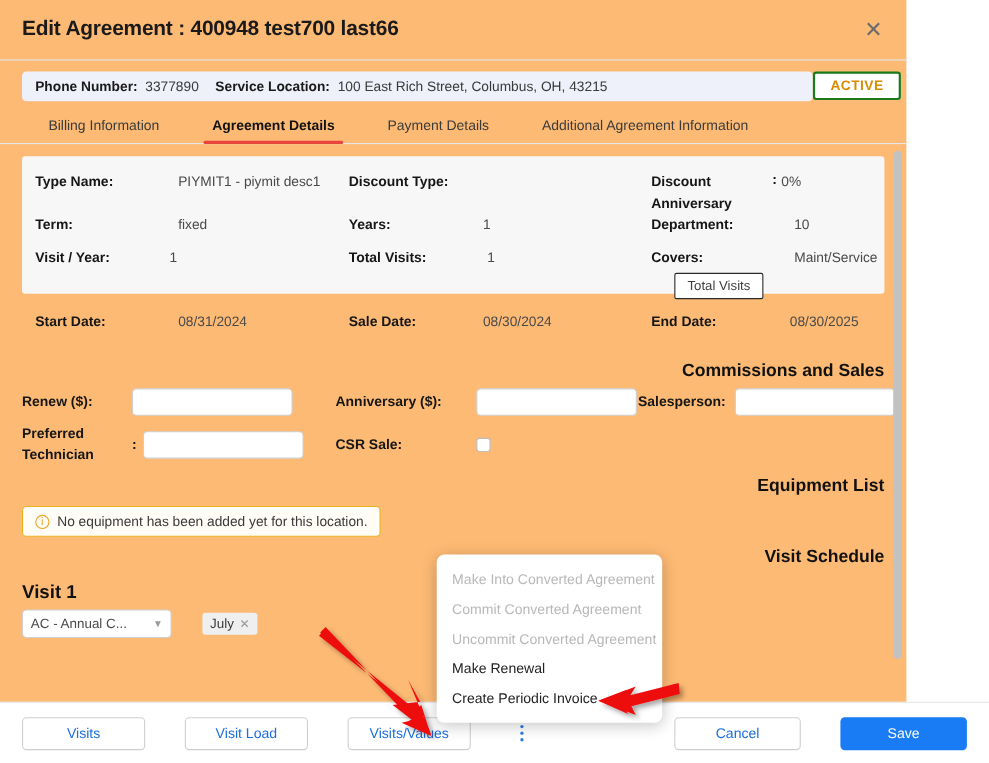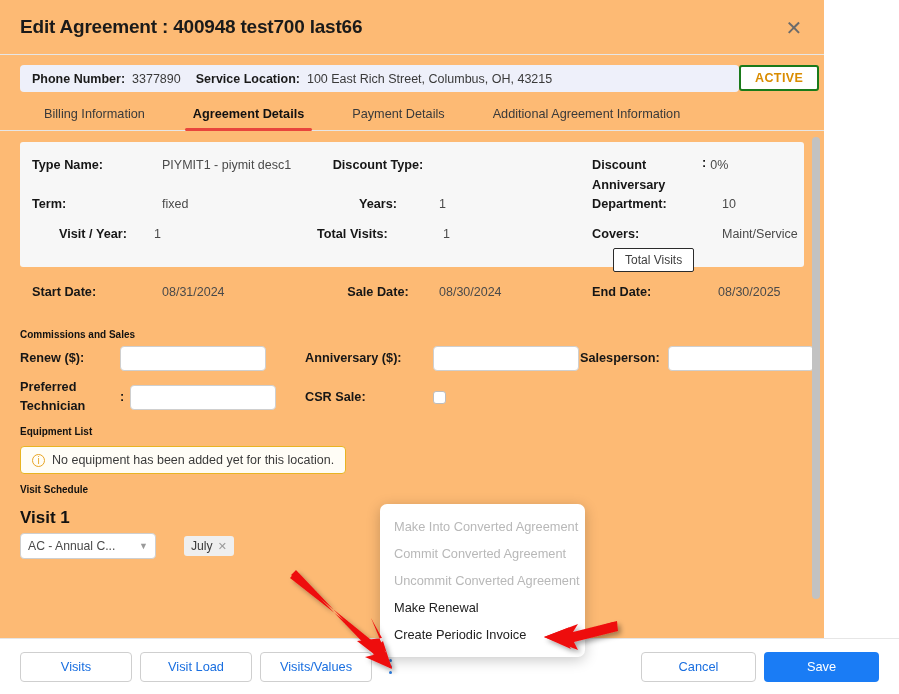--- a/index.html
+++ b/index.html
@@ -53,34 +53,34 @@
   
   .body-scroll { position:relative; height:496px; padding:0 20px; overflow:hidden; }
 
   .detail-panel {
     background:#f7f7f7; border-radius:3px; margin-top:11px;
     padding:14px 12px 12px 12px; position:relative;
   }
   .grid3 { display:grid; grid-template-columns: 285px 275px 1fr; }
   .fld { display:flex; align-items:flex-start; min-height:30px; }
   .fld .lbl { font-size:12.7px; font-weight:bold; color:#161616; width:130px; flex:0 0 130px; line-height:1.55; }
-  .fld .lbl.mid { width:122px; flex:0 0 122px;text-align:center; }
+  .fld .lbl.mid { width:122px; flex:0 0 122px; }
   .fld .colon { font-size:12.7px; font-weight:bold; color:#161616; margin:0 4px 0 0; }
   .fld .val { font-size:12.5px; color:#4a4a4a; line-height:1.55; }
   .sp-l { padding-left:4px; }
 
   .tooltip {
     position:absolute; left:593px; top:106px;
     border:1px solid #2b2b2b; background:#fff; color:#3e3e3e;
     font-size:12px; padding:4px 11px; border-radius:2px; white-space:nowrap;
   }
 
   .dates-row { display:grid; grid-template-columns:285px 275px 1fr; padding:16px 12px 6px 12px; }
 
-  .section-title { font-size:10px; font-weight:bold; color:#111; padding:10px 0 6px 0; }
+  .section-title { font-size:16px; font-weight:bold; color:#111; padding:10px 0 6px 0;text-align:right; }
 
   .comm-grid { display:grid; grid-template-columns:285px 275px 1fr; row-gap:7px; }
   .ifld { display:flex; align-items:center; }
   .ifld .lbl { font-size:12.7px; font-weight:bold; color:#161616; width:128px; flex:0 0 128px; line-height:1.5; }
   .ifld .lbl.w88 { width:88px; flex:0 0 88px; }
   .ifld .lbl.w100 { width:100px; flex:0 0 100px; }
   .ifld .colon { font-size:12.7px; font-weight:bold; color:#161616; margin-right:6px; }
   .inp {
     width:146px; height:25px; border:1px solid #cfcfcf; border-radius:4px; background:#fff;
   }
@@ -108,32 +108,32 @@
     font-size:12.2px; color:#3a3a3a; display:inline-flex; align-items:center; gap:5px;
   }
   .chip .x { color:#9a9a9a; font-size:11px; }
 
   
   .scrollbar { position:absolute; right:4px; top:6px; width:8px; height:482px; }
   .scroll-thumb { width:8px; height:462px; background:#c2c2c2; border-radius:5px; }
 
   
   .ctx-menu {
-    position:absolute; left:380px; top:504px; width:205px;
+    position:absolute; left:397px; top:504px; width:205px;
     background:#fff; border-radius:7px;
     box-shadow:0 3px 14px rgba(0,0,0,.22); padding:9px 0; z-index:30;
   }
   .ctx-item { font-size:12.8px; padding:6px 14px; color:#222; cursor:pointer; white-space:nowrap; }
   .ctx-item.disabled { color:#b8b8b8; cursor:default; }
 
   
   .footer {
     position:absolute; left:0; bottom:0; width:899px; height:56px;
     border-top:1px solid #e6e6e6; background:#fff;
-    display:flex; align-items:center; padding:0 20px; gap:8px; z-index:20;
+    display:flex; align-items:center; padding:0 20px; gap:36px; z-index:20;
   }
   .btn {
     height:30px; min-width:112px; border:1px solid #cfcfcf; border-radius:4px;
     background:#fff; color:#1a6fe0; font-size:12.8px; cursor:pointer;
     display:flex; align-items:center; justify-content:center;
   }
   .kebab { width:20px; display:flex; flex-direction:column; align-items:center; gap:3px; cursor:pointer; }
   .kebab i { width:3px; height:3px; background:#2b7de0; border-radius:50%; display:block; }
   .spacer { flex:1; }
   .btn-save {

